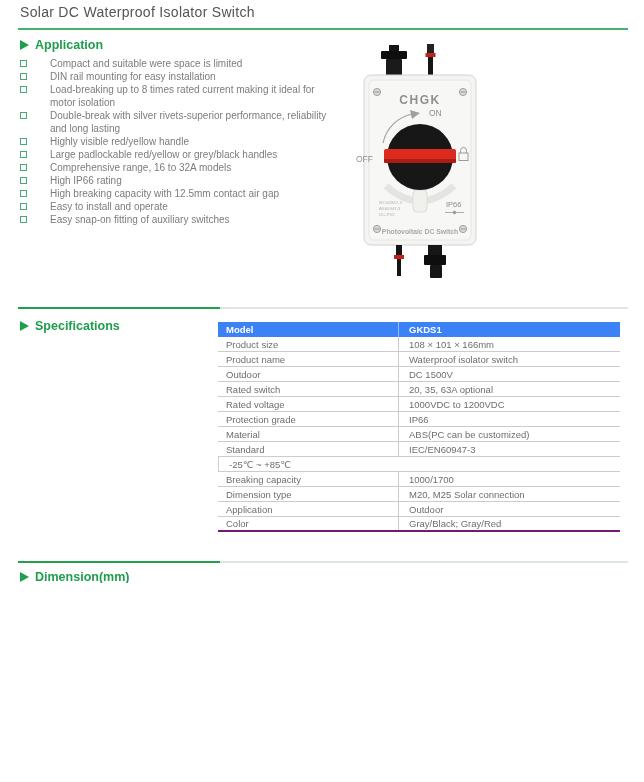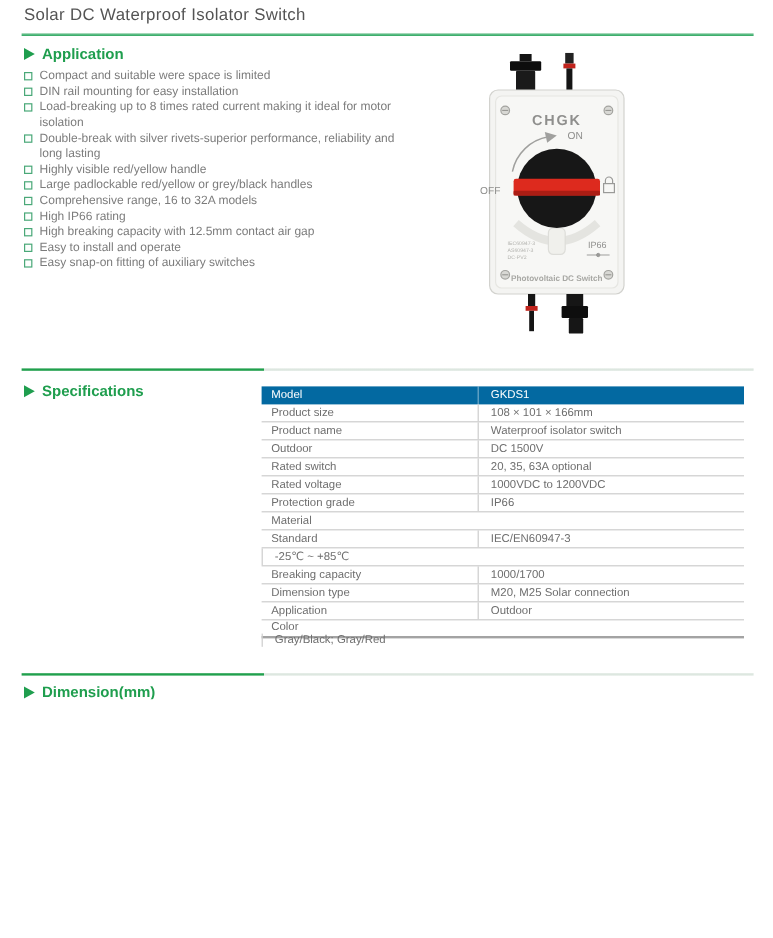--- a/index.html
+++ b/index.html
@@ -20,35 +20,35 @@
   .section-heading {
     position:absolute; left:20px; display:flex; align-items:center; gap:6px;
     color:#1f9e4e; font-weight:bold; font-size:12.5px;
   }
   .tri {
     width:0; height:0; border-left:9px solid #1f9e4e;
     border-top:5.5px solid transparent; border-bottom:5.5px solid transparent;
   }
   
   .app-list { position:absolute; left:20px; top:57px; width:322px; }
-  .app-item { display:flex; gap:6px; font-size:10px; color:#7c7c7c; line-height:13px; }
+  .app-item { display:flex; gap:23px; font-size:10px; color:#7c7c7c; line-height:13px; }
   .app-item .box {
     flex:none; width:7px; height:7px; border:1px solid #4aa878;
     background:#fcfefd; margin-top:2.5px;
   }
   
-  .figure { position:absolute; left:350px; top:44px; width:168px; height:238px;margin-left:44px; }
+  .figure { position:absolute; left:350px; top:44px; width:168px; height:238px; }
   
   .spec-table { position:absolute; left:218px; top:322px; width:402px; }
   .spec-row { display:flex; height:15px; font-size:9.5px; color:#6e6e6e; border-bottom:1px solid #cccccc; }
   .spec-row .l { width:180px; padding-left:8px; display:flex; align-items:center; }
   .spec-row .v { flex:1; padding-left:10px; border-left:1px solid #cccccc; display:flex; align-items:center; }
-  .spec-row.head { background:#0369a1; color:#ffffff; font-weight:normal; border-bottom:none; }
+  .spec-row.head { background:#3b82f6; color:#ffffff; font-weight:bold; border-bottom:none; }
   .spec-row.head .v { border-left:1px solid rgba(255,255,255,0.45); }
-  .spec-row.last { border-bottom:2px solid #a3a3a3;flex-direction:column; }
+  .spec-row.last { border-bottom:2px solid #701a75; }
   
   .dim-box {
     position:absolute; left:18px; top:589px; width:608px; height:181px;
     border:1px solid #a8a8a8; background:#fff;
   }
   .dim-dash { position:absolute; left:515px; top:6px; bottom:6px; width:0; border-left:1px dashed #8a8a8a; }
   .dim-table { position:absolute; left:94px; top:28px; border-collapse:collapse; table-layout:fixed; }
   .dim-table th, .dim-table td {
     border:1px solid #555; text-align:center; vertical-align:middle;
     color:#2a2a2a; background:#fff; padding:1px 2px;
@@ -218,20 +218,21 @@
       <div class="spec-row">
         <div class="l">Rated voltage</div>
         <div class="v">1000VDC to 1200VDC</div>
       </div>
       <div class="spec-row">
         <div class="l">Protection grade</div>
         <div class="v">IP66</div>
       </div>
       <div class="spec-row">
         <div class="l">Material</div>
+        <div class="v">ABS(PC can be customized)</div>
       </div>
       <div class="spec-row">
         <div class="l">Standard</div>
         <div class="v">IEC/EN60947-3</div>
       </div>
       <div class="spec-row">
         <div class="v">-25℃ ~ +85℃</div>
       </div>
       <div class="spec-row">
         <div class="l">Breaking capacity</div>

